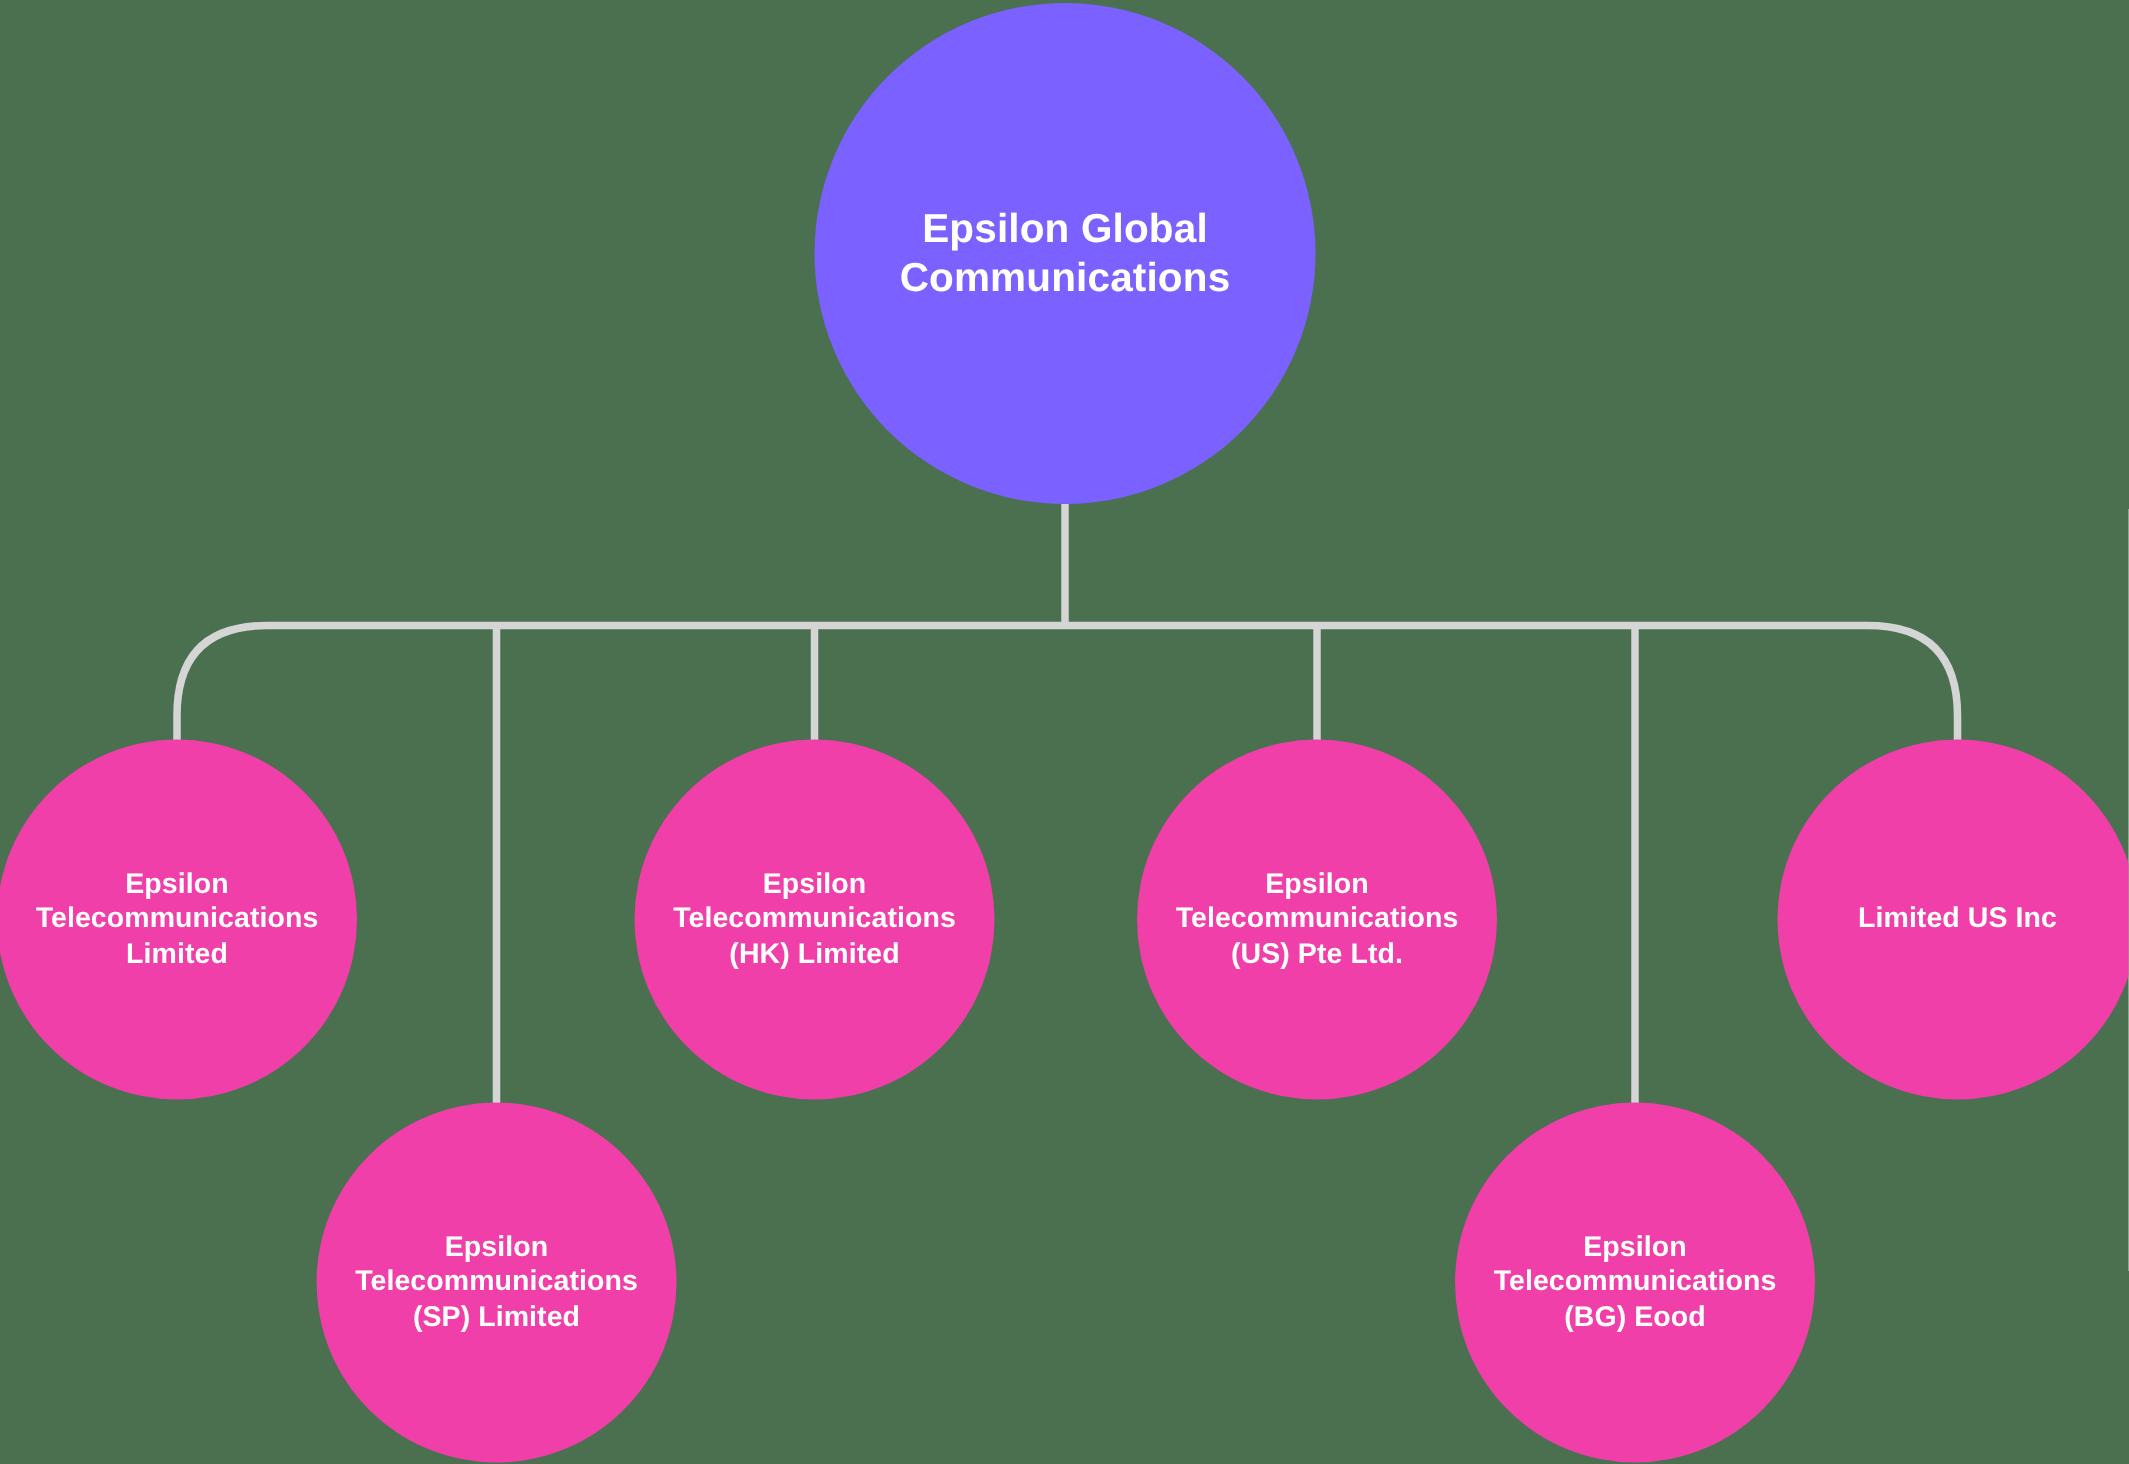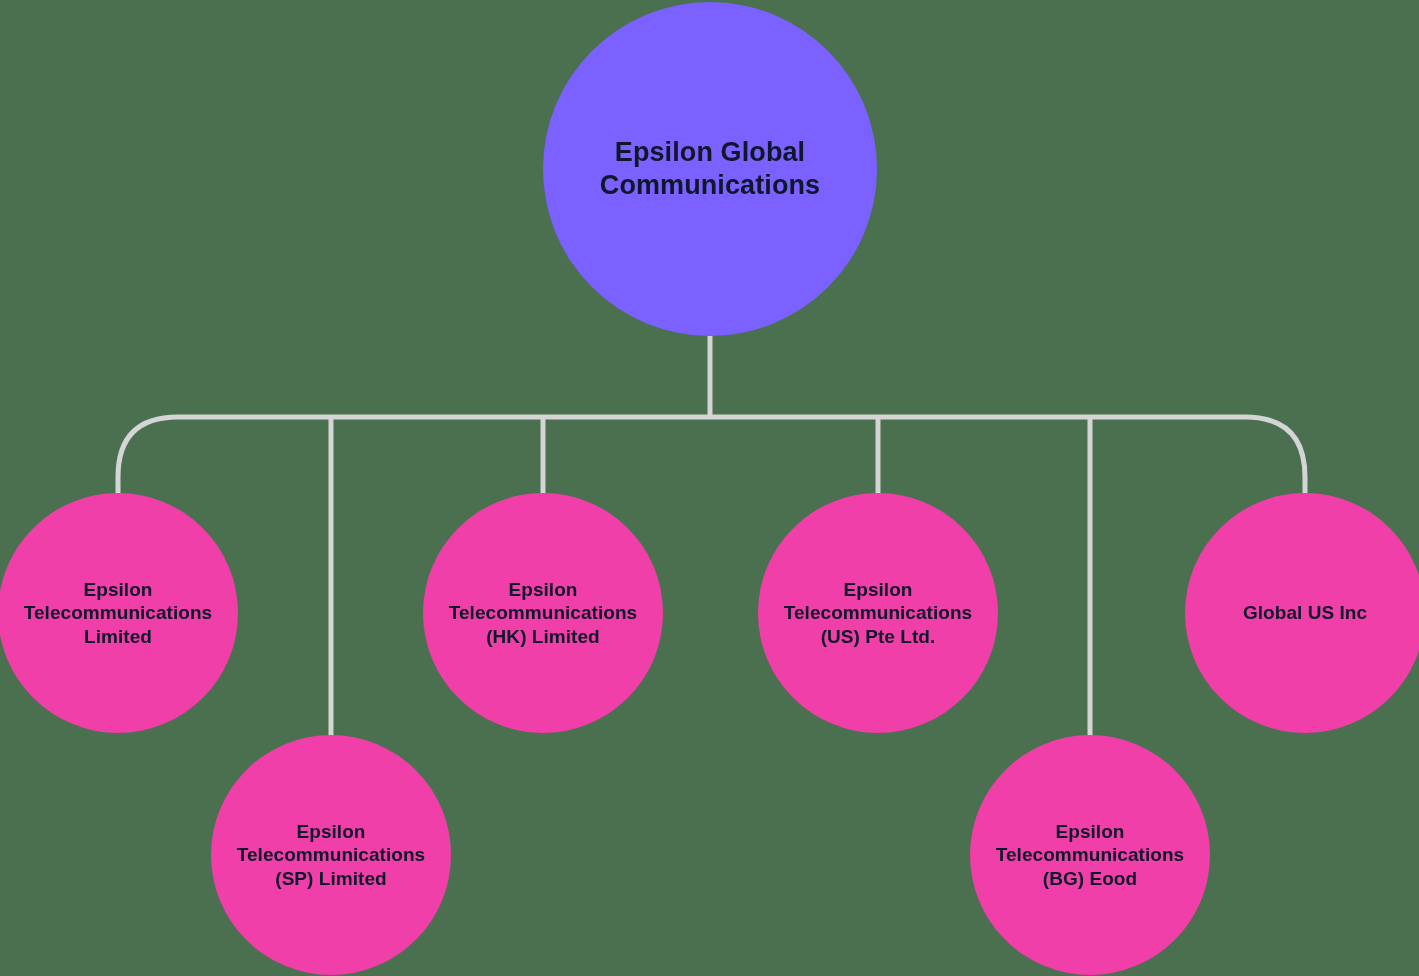--- a/index.html
+++ b/index.html
@@ -27,21 +27,21 @@
     height: 976px;
   }
   .node {
     position: absolute;
     border-radius: 50%;
     display: flex;
     align-items: center;
     justify-content: center;
     text-align: center;
     box-sizing: border-box;
-    color: #0f172a;
+    color: #ffffff;
     font-weight: bold;
     line-height: 1.22;
     -webkit-font-smoothing: antialiased;
   }
   .node-root {
     background: #7B61FF;
     font-size: 27px;
     letter-spacing: 0.1px;
   }
   .node-sub {
@@ -107,16 +107,16 @@
 (US) Pte Ltd.</span>
   </div>
 
   <div class="node node-sub" style="left:970px; top:735px; width:240px; height:240px;">
     <span class="node-label">Epsilon
 Telecommunications
 (BG) Eood</span>
   </div>
 
   <div class="node node-sub" style="left:1185px; top:493px; width:240px; height:240px;">
-    <span class="node-label">Global US Inc</span>
+    <span class="node-label">Limited US Inc</span>
   </div>
 
 </div>
 
 </body></html>

